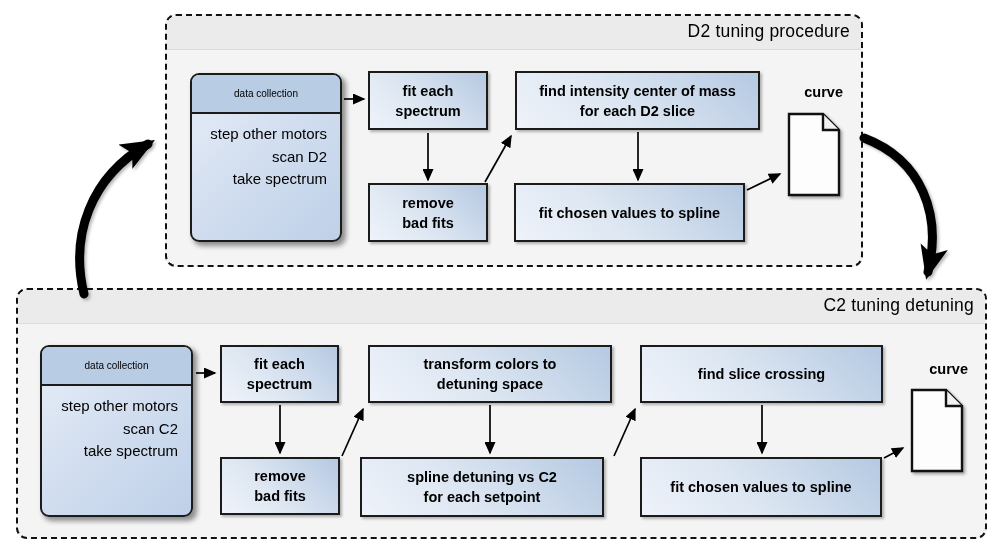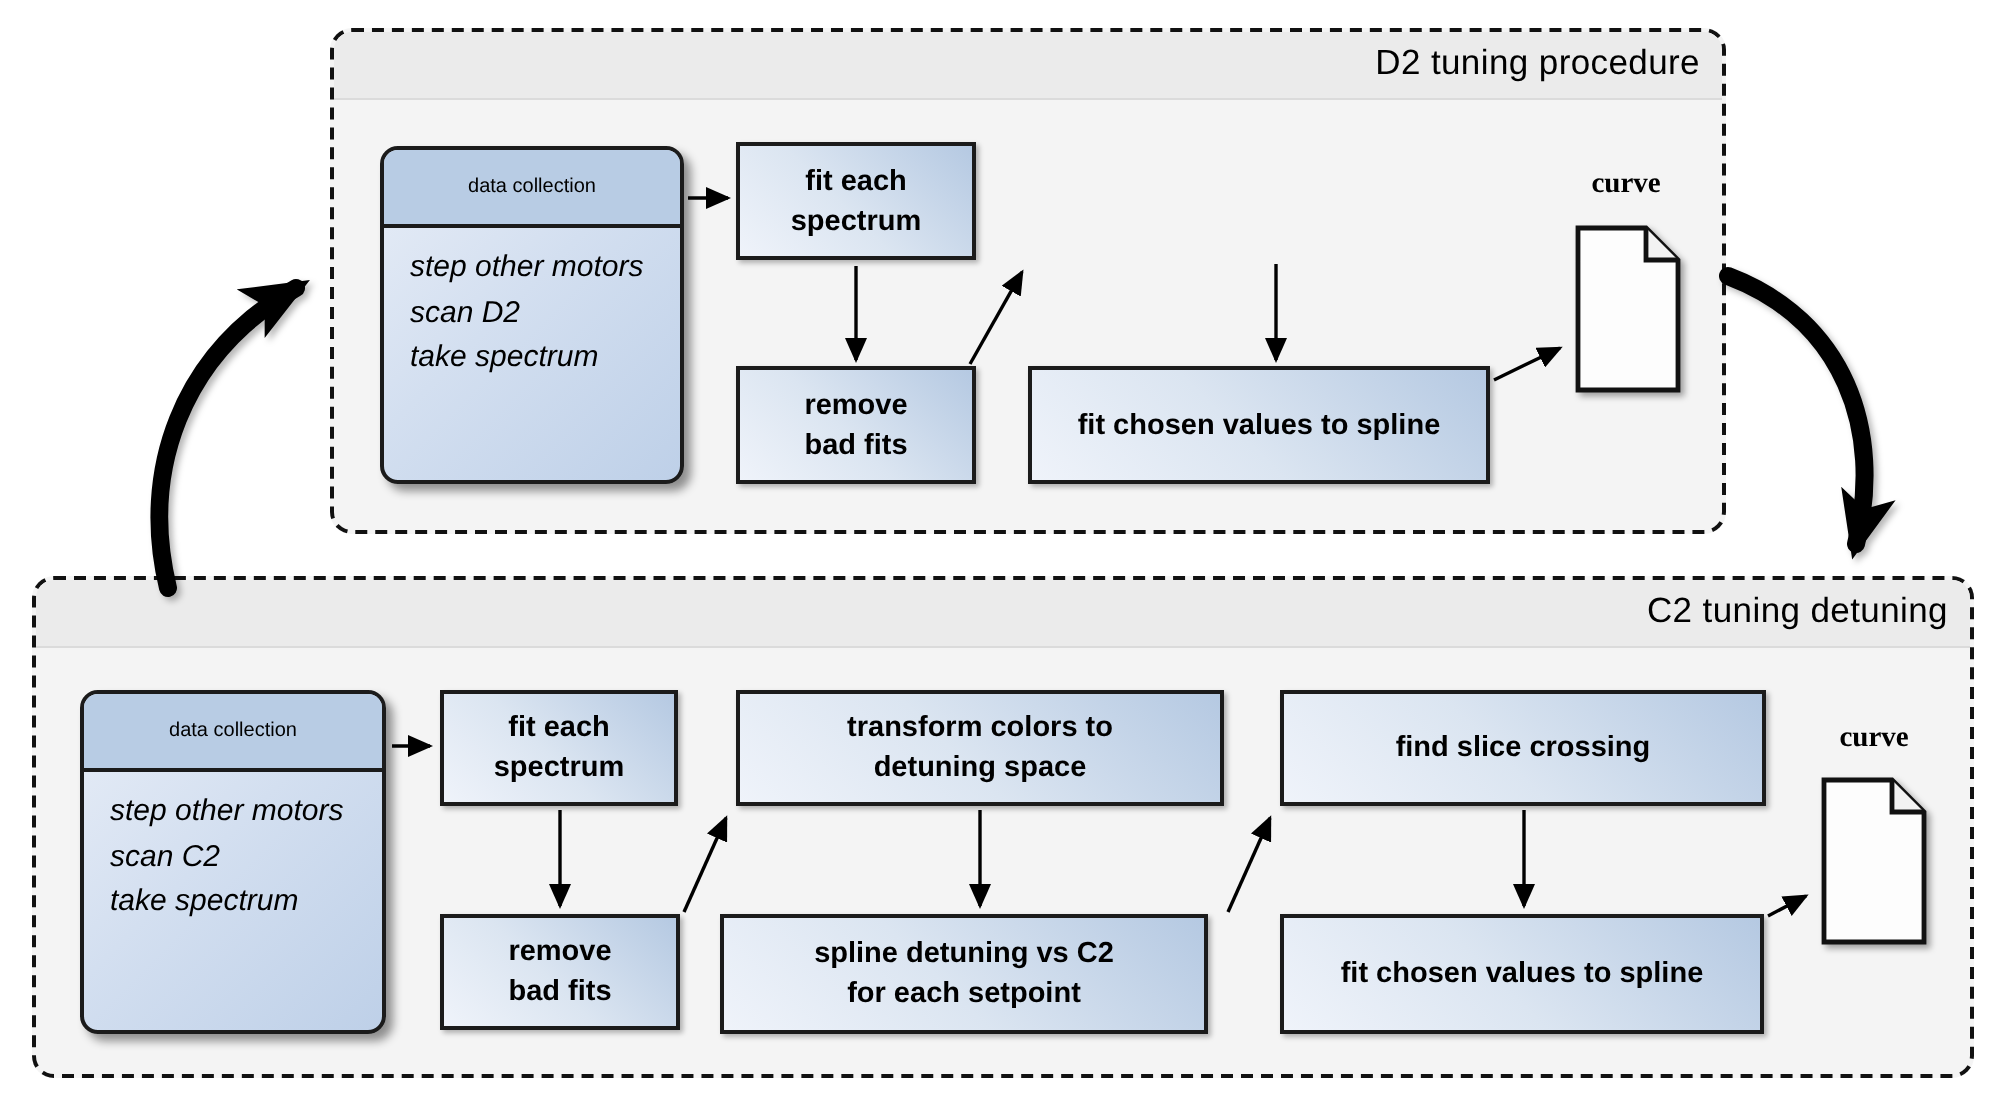--- a/index.html
+++ b/index.html
@@ -35,25 +35,25 @@
     border-radius:9px; overflow:hidden;
     background:linear-gradient(135deg, #e7edf7 0%, #d3dff0 45%, #bed0e8 100%);
     box-shadow:3.5px 3.5px 5px rgba(0,0,0,0.42);
   }
   .dc-header {
     height:37px; display:flex; align-items:center; justify-content:center;
     background:#b8cce4; border-bottom:2px solid #1b1b1b; font-size:10px;
   }
   .dc-body {
     padding:9px 13px; font-size:15px; line-height:1.5;
-    white-space:pre-line; text-align:left;font-style:italic;
+    white-space:pre-line; text-align:right;
   }
   .curve-label {
     position:absolute; font-weight:bold; font-size:14.5px;
-    text-align:center; white-space:nowrap;font-family:Liberation Serif, serif;
+    text-align:right; white-space:nowrap;
   }
   .doc { position:absolute; }
   .doc svg { display:block; filter:drop-shadow(2px 2px 1.5px rgba(0,0,0,0.35)); }
   .arrows {
     position:absolute; left:0; top:0; width:1002px; height:555px;
     pointer-events:none;
   }
   .thin-arrow  { stroke:#000; stroke-width:1.7; fill:none; }
   .thick-arrow {
     stroke:#000; stroke-width:9; fill:none; stroke-linecap:round;
@@ -87,20 +87,24 @@
   <div class="box" style="left:368px;top:71px;width:120px;height:59px">
     <span class="box-label">fit each
 spectrum</span>
   </div>
 
   <div class="box" style="left:368px;top:183px;width:120px;height:59px">
     <span class="box-label">remove
 bad fits</span>
   </div>
 
+  <div class="box" style="left:515px;top:71px;width:245px;height:59px">
+    <span class="box-label">find intensity center of mass
+for each D2 slice</span>
+  </div>
 
   <div class="box" style="left:514px;top:183px;width:231px;height:59px">
     <span class="box-label">fit chosen values to spline</span>
   </div>
 
   <div class="curve-label" style="left:783px;top:84px;width:60px">curve</div>
 
   <div class="doc" style="left:787px;top:112px">
     <svg width="54" height="85" viewBox="0 0 54 85">
       <path d="M2,2 L36,2 L52,18 L52,83 L2,83 Z" fill="#fdfdfd" stroke="#111" stroke-width="2.4" stroke-linejoin="miter"></path>

